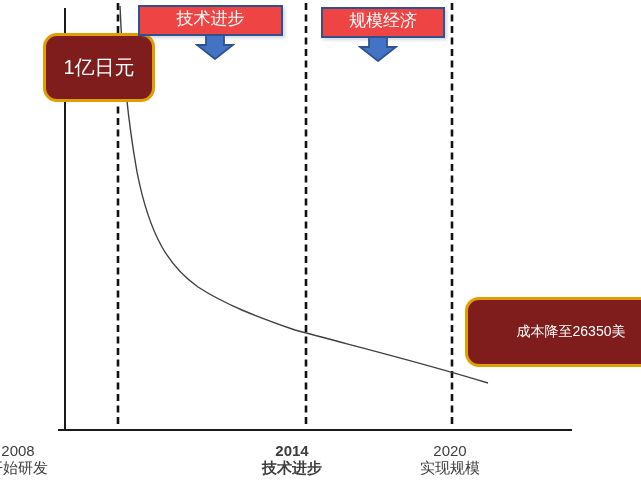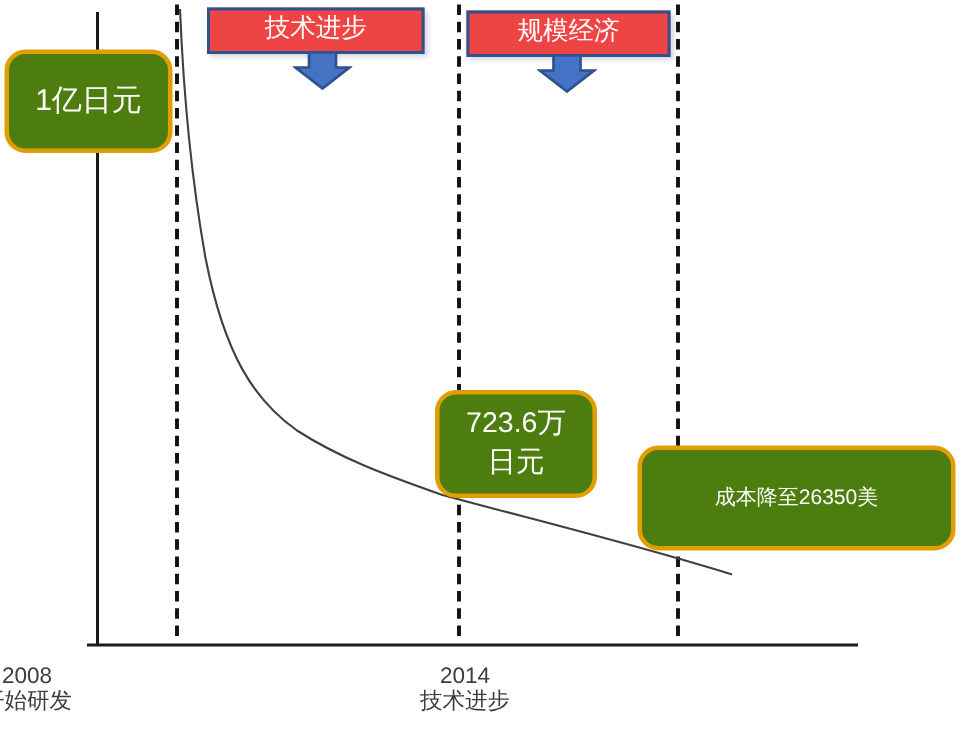--- a/index.html
+++ b/index.html
@@ -18,64 +18,65 @@
   .chart-svg {
     position: absolute;
     left: 0; top: 0;
     width: 641px;
     height: 493px;
   }
   
   .gold-box {
     position: absolute;
     box-sizing: border-box;
-    background: #4d7c0f;
+    background: #7f1d1d;
     border: 3px solid #E19E00;
     border-radius: 14px;
     color: #ffffff;
     display: flex;
     flex-direction: column;
     align-items: center;
     justify-content: center;
     text-align: center;
     line-height: 1.38;
+    margin-left: 40px;
   }
   .gold-box-start { left: 3px; top: 33px; width: 112px; height: 69px; font-size: 20px; }
   .gold-box-mid   { left: 290px; top: 260px; width: 108px; height: 72px; font-size: 19px; }
   .gold-box-end   { left: 425px; top: 297px; width: 212px; height: 70px; font-size: 14px; line-height: 1.42; }
   
   .blue-box {
     position: absolute;
     box-sizing: border-box;
     background: #ef4444;
     border: 2px solid #2F528F;
     color: #ffffff;
     font-size: 17px;
     display: flex;
     align-items: flex-start;
     justify-content: center;
     box-shadow: 2px 2px 3px rgba(80,100,140,0.25);
   }
   .blue-box-tech  { left: 138px; top: 5px; width: 145px; height: 31px; }
-  .blue-box-scale { left: 311px; top: 7px; width: 136px; height: 31px; }
+  .blue-box-scale { left: 321px; top: 7px; width: 124px; height: 31px; }
   .down-arrow { position: absolute; width: 40px; height: 25px; }
   .down-arrow-tech  { left: 195px; top: 35px; }
   .down-arrow-scale { left: 358px; top: 37px; }
   
   .tick-label {
     position: absolute;
     top: 442px;
     width: 160px;
     text-align: center;
     color: #3d3d3d;
     font-size: 15px;
     line-height: 17px;
   }
   .tick-2008 { left: -62px; }  
-  .tick-2014 { left: 230px; }  
+  .tick-2014 { left: 212px; font-weight: bold; }  
   .tick-2020 { left: 370px; }  
   .tick-year { display: block; }
   .tick-sub  { display: block; }
   .line { display: block; }
 </style>
 </head>
 <body>
 
 <div class="canvas">
 
@@ -85,24 +86,20 @@
     <line x1="118" y1="3" x2="118" y2="426" stroke="#111111" stroke-width="2.6" stroke-dasharray="7 4.5"></line>
     <line x1="306" y1="3" x2="306" y2="426" stroke="#111111" stroke-width="2.6" stroke-dasharray="7 4.5"></line>
     <line x1="452" y1="3" x2="452" y2="426" stroke="#111111" stroke-width="2.6" stroke-dasharray="7 4.5"></line>
     <path d="M 120,6 C 122,55 126,110 137,172 C 150,238 170,267 198,287 C 226,305 255,316 295,330 C 350,345 420,362 488,383" fill="none" stroke="#404040" stroke-width="1.4"></path>
   </svg>
 
   <div class="gold-box gold-box-start">
     <span class="line">1亿日元</span>
   </div>
 
-  <div class="gold-box gold-box-mid">
-    <span class="line">723.6万</span>
-    <span class="line">日元</span>
-  </div>
 
   <div class="gold-box gold-box-end">
     <span class="line">成本降至26350美</span>
   </div>
 
   <div class="blue-box blue-box-tech">
     <span>技术进步</span>
   </div>
   <svg class="down-arrow down-arrow-tech" viewBox="0 0 40 25" xmlns="http://www.w3.org/2000/svg">
     <polygon points="11,0 29,0 29,10 38,10 20,24 2,10 11,10" fill="#4472C4" stroke="#2F528F" stroke-width="1.8"></polygon>
@@ -117,15 +114,17 @@
 
   <div class="tick-label tick-2008">
     <span class="tick-year">2008</span>
     <span class="tick-sub">开始研发</span>
   </div>
   <div class="tick-label tick-2014">
     <span class="tick-year">2014</span>
     <span class="tick-sub">技术进步</span>
   </div>
   <div class="tick-label tick-2020">
+    <span class="tick-year">2020</span>
+    <span class="tick-sub">实现规模</span>
   </div>
 
 </div>
 
 </body></html>

